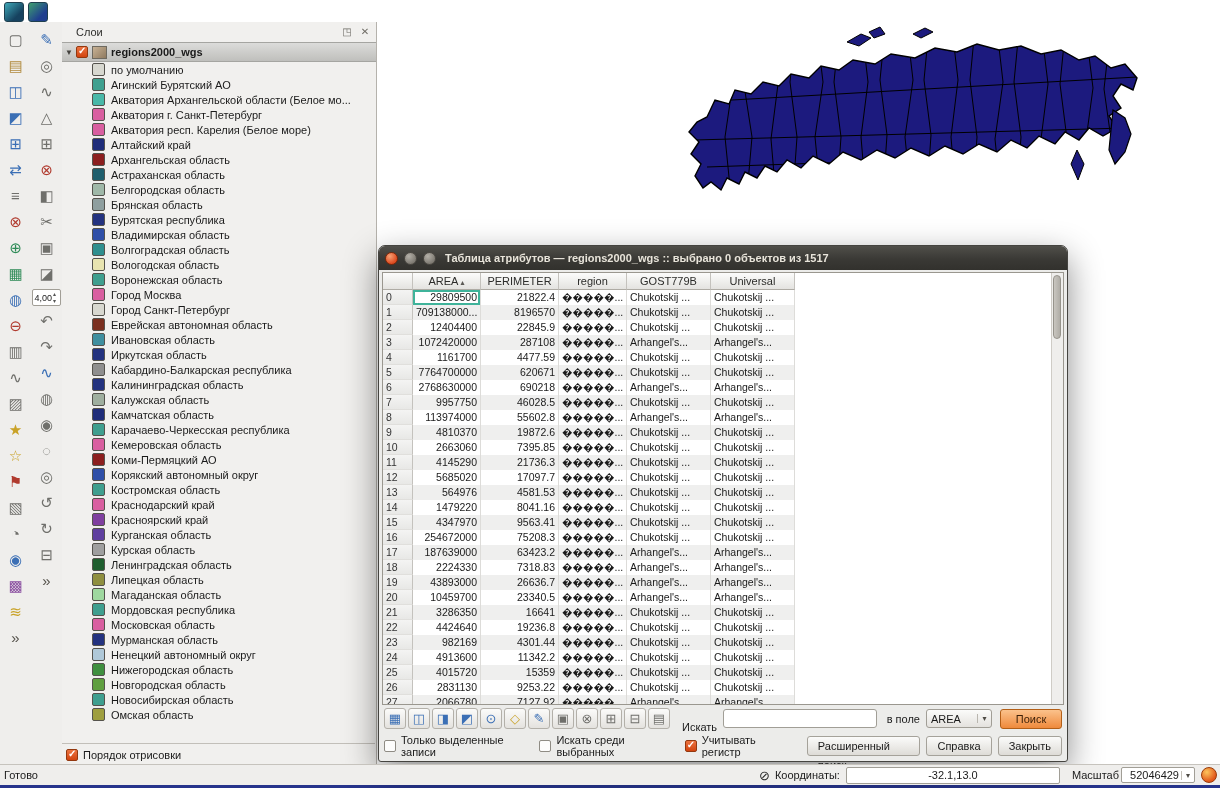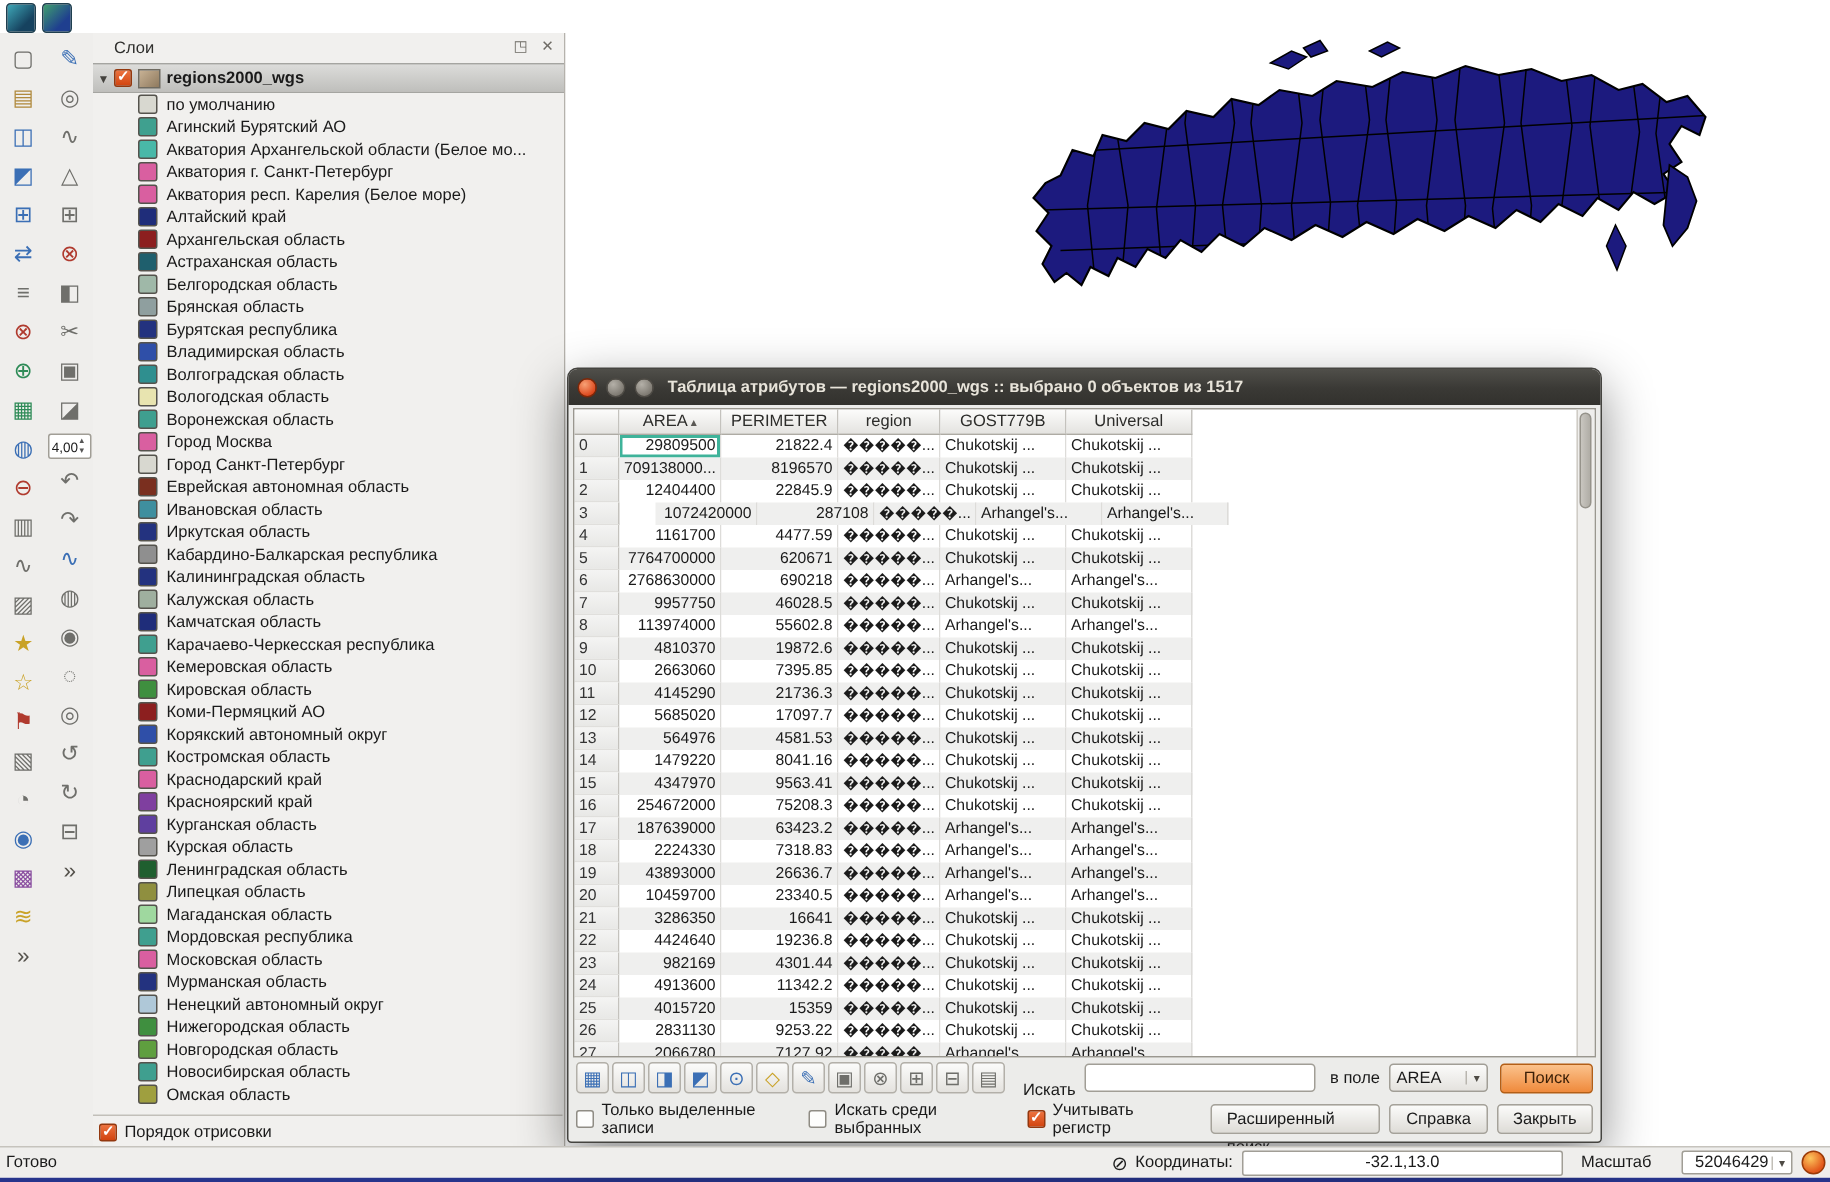--- a/index.html
+++ b/index.html
@@ -73,21 +73,21 @@
   .opt .cb{margin-right:5px;}
   .gbtn{height:20px;padding:0 10px;line-height:19px;background:linear-gradient(#fbfbfa,#dedcd7);border:1px solid #a5a29a;border-radius:3px;margin-left:6px;box-sizing:border-box;}
   #opt-spacer{flex:1;}
   
   #status{position:absolute;left:0;bottom:3px;width:1220px;height:20px;background:#efeeec;border-top:1px solid #c6c3bd;display:flex;align-items:center;z-index:9;}
   #status-ready{margin-left:4px;}
   #status .spacer{flex:1;}
   #norender-icon{font-size:13px;color:#222;margin-right:5px;}
   #coord-input{width:212px;height:15px;background:#fff;border:1px solid #a19e96;border-radius:2px;text-align:center;line-height:15px;margin-left:6px;}
   #scale-label{margin-left:12px;}
-  #scale-combo{width:74px;height:16px;background:#fff;border:1px solid #a19e96;border-radius:2px;display:flex;align-items:center;margin-left:20px;box-sizing:border-box;}
+  #scale-combo{width:74px;height:16px;background:#fff;border:1px solid #a19e96;border-radius:2px;display:flex;align-items:center;margin-left:2px;box-sizing:border-box;}
   #scale-combo .sval{flex:1;text-align:right;padding-right:2px;overflow:hidden;}
   #scale-combo .sarr{width:12px;text-align:center;font-size:8px;color:#4e4b45;border-left:1px solid #c2bfb8;}
   #render-ball{width:14px;height:14px;border-radius:50%;background:radial-gradient(circle at 35% 30%,#fcc55c,#e2571b 70%);border:1px solid #9a3a08;margin:0 3px 0 6px;flex:none;}
   #bottombar{position:absolute;left:0;bottom:0;width:1220px;height:3px;background:#27348c;}
 </style>
 </head>
 <body>
 
 <div id="root">
 
@@ -260,24 +260,20 @@
           <span class="patch" style="background: rgb(31, 45, 122);"></span>
           <span class="ilabel">Камчатская область</span>
         </div>
         <div class="layer-item">
           <span class="patch" style="background: rgb(63, 159, 143);"></span>
           <span class="ilabel">Карачаево-Черкесская республика</span>
         </div>
         <div class="layer-item">
           <span class="patch" style="background: rgb(217, 95, 160);"></span>
           <span class="ilabel">Кемеровская область</span>
-        </div>
-        <div class="layer-item">
-          <span class="patch" style="background: rgb(63, 143, 63);"></span>
-          <span class="ilabel">Кировская область</span>
         </div>
         <div class="layer-item">
           <span class="patch" style="background: rgb(140, 31, 31);"></span>
           <span class="ilabel">Коми-Пермяцкий АО</span>
         </div>
         <div class="layer-item">
           <span class="patch" style="background: rgb(47, 79, 168);"></span>
           <span class="ilabel">Корякский автономный округ</span>
         </div>
         <div class="layer-item">
@@ -426,21 +422,21 @@
           <div class="tr">
             <div class="td num">2</div>
             <div class="td right" style="width: 68px;">12404400</div>
             <div class="td right" style="width: 78px;">22845.9</div>
             <div class="td" style="width: 68px;">�����...</div>
             <div class="td" style="width: 84px;">Chukotskij ...</div>
             <div class="td" style="width: 84px;">Chukotskij ...</div>
           </div>
           <div class="tr alt">
             <div class="td num">3</div>
-            <div class="td right" style="width: 68px; margin-left: 24px;">1072420000</div>
+            <div class="td right" style="width: 68px;">1072420000</div>
             <div class="td right" style="width: 78px;">287108</div>
             <div class="td" style="width: 68px;">�����...</div>
             <div class="td" style="width: 84px;">Arhangel's...</div>
             <div class="td" style="width: 84px;">Arhangel's...</div>
           </div>
           <div class="tr">
             <div class="td num">4</div>
             <div class="td right" style="width: 68px;">1161700</div>
             <div class="td right" style="width: 78px;">4477.59</div>
             <div class="td" style="width: 68px;">�����...</div>

